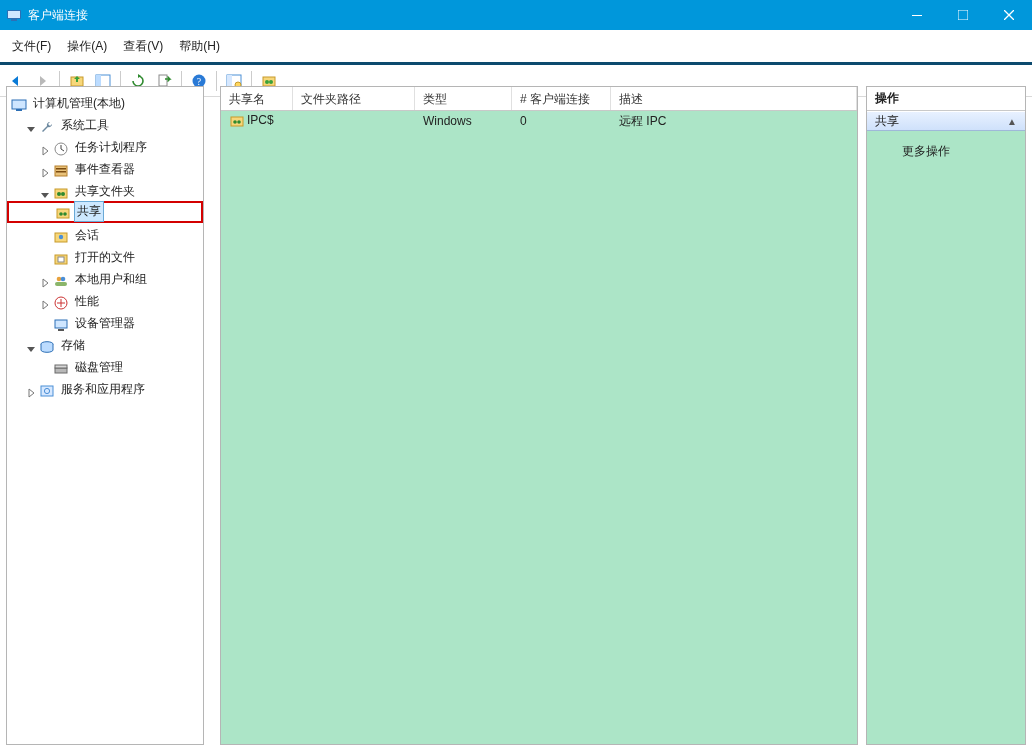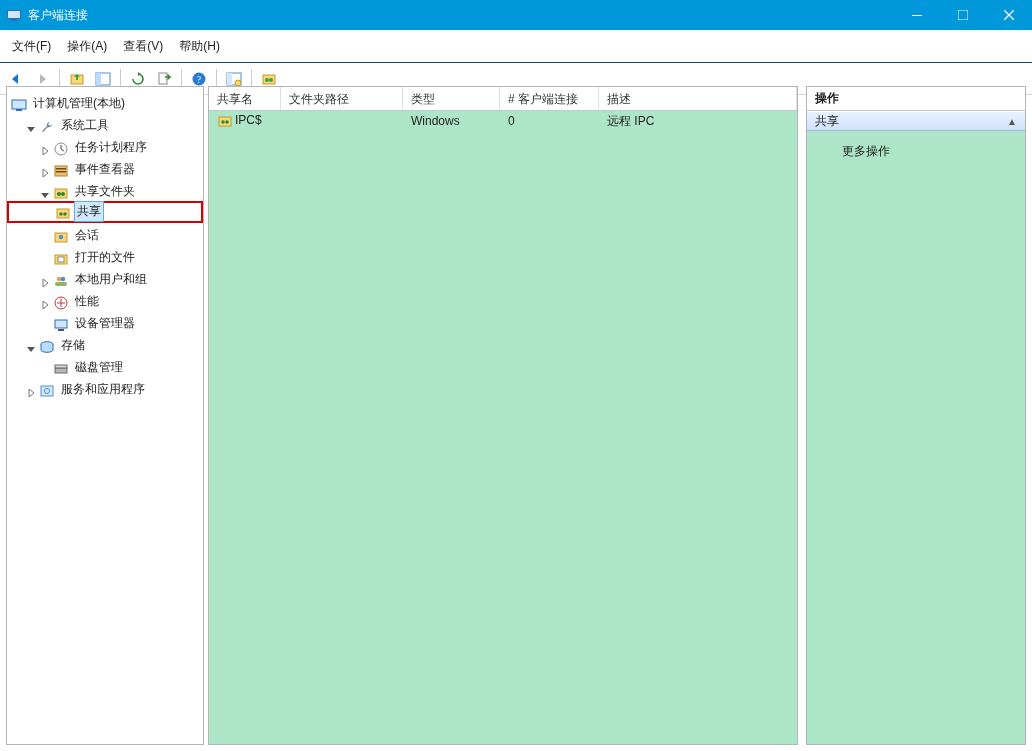--- a/index.html
+++ b/index.html
@@ -3,32 +3,32 @@
 <meta charset="utf-8">
 <style>
 html,body{margin:0;padding:0;height:100%;font-family:"Microsoft YaHei","Segoe UI",sans-serif;font-size:12px;color:#222;background:#fff;overflow:hidden}
 *{box-sizing:border-box}
 
 .titlebar{height:30px;background:#0097db;color:#fff;display:flex;align-items:center;padding-left:6px;user-select:none}
 .titlebar .app-icon{width:16px;height:16px;margin-right:6px;display:flex;align-items:center;justify-content:center}
 .titlebar .title{flex:1;font-size:12px}
 .titlebar .win-btn{width:46px;height:30px;display:flex;align-items:center;justify-content:center;cursor:pointer}
 
-.menubar{height:24px;display:flex;align-items:center;border-bottom:1px solid #0c4a6e;padding:16px 4px}
+.menubar{height:24px;display:flex;align-items:center;border-bottom:3px solid #0c4a6e;padding:16px 4px}
 .menubar .menu-item{padding:3px 8px;cursor:pointer}
 
 .toolbar{height:32px;display:flex;align-items:center;border-bottom:1px solid #d9d9d9;padding:0 4px;gap:2px}
 .toolbar .tbtn{width:24px;height:24px;display:flex;align-items:center;justify-content:center;border:1px solid transparent;cursor:pointer;border-radius:2px}
 .toolbar .tsep{width:1px;height:20px;background:#ccc;margin:0 3px}
 
 .workspace{position:absolute;top:86px;bottom:6px;left:6px;right:6px;display:flex}
 .pane{border:1px solid #b5b5b5;background:#fff;display:flex;flex-direction:column;min-width:0}
 .tree-pane{width:198px}
-.list-pane{flex:1;margin-left:4px}
-.actions-pane{width:220px;margin-left:8px}
+.list-pane{flex:1;margin-left:16px}
+.actions-pane{width:160px;margin-left:8px}
 
 .tree{padding:4px 0;overflow:auto;flex:1}
 .tree-row{display:flex;align-items:flex-end;height:22px;white-space:nowrap;cursor:pointer}
 .tree-row.selected .node-label{background:#cde8ff;outline:1px solid #6aa9d6}
 .tree-row.hl{border:2px solid #d30000}
 .twisty{width:12px;height:12px;display:flex;align-items:center;justify-content:center;margin-right:2px;color:#555;flex-shrink:0}
 .tree-icon{width:16px;height:16px;margin-right:4px;display:flex;align-items:center;justify-content:center;flex-shrink:0}
 .node-label{padding:1px 2px}
 .indent-0{padding-left:4px}
 .indent-1{padding-left:18px}

